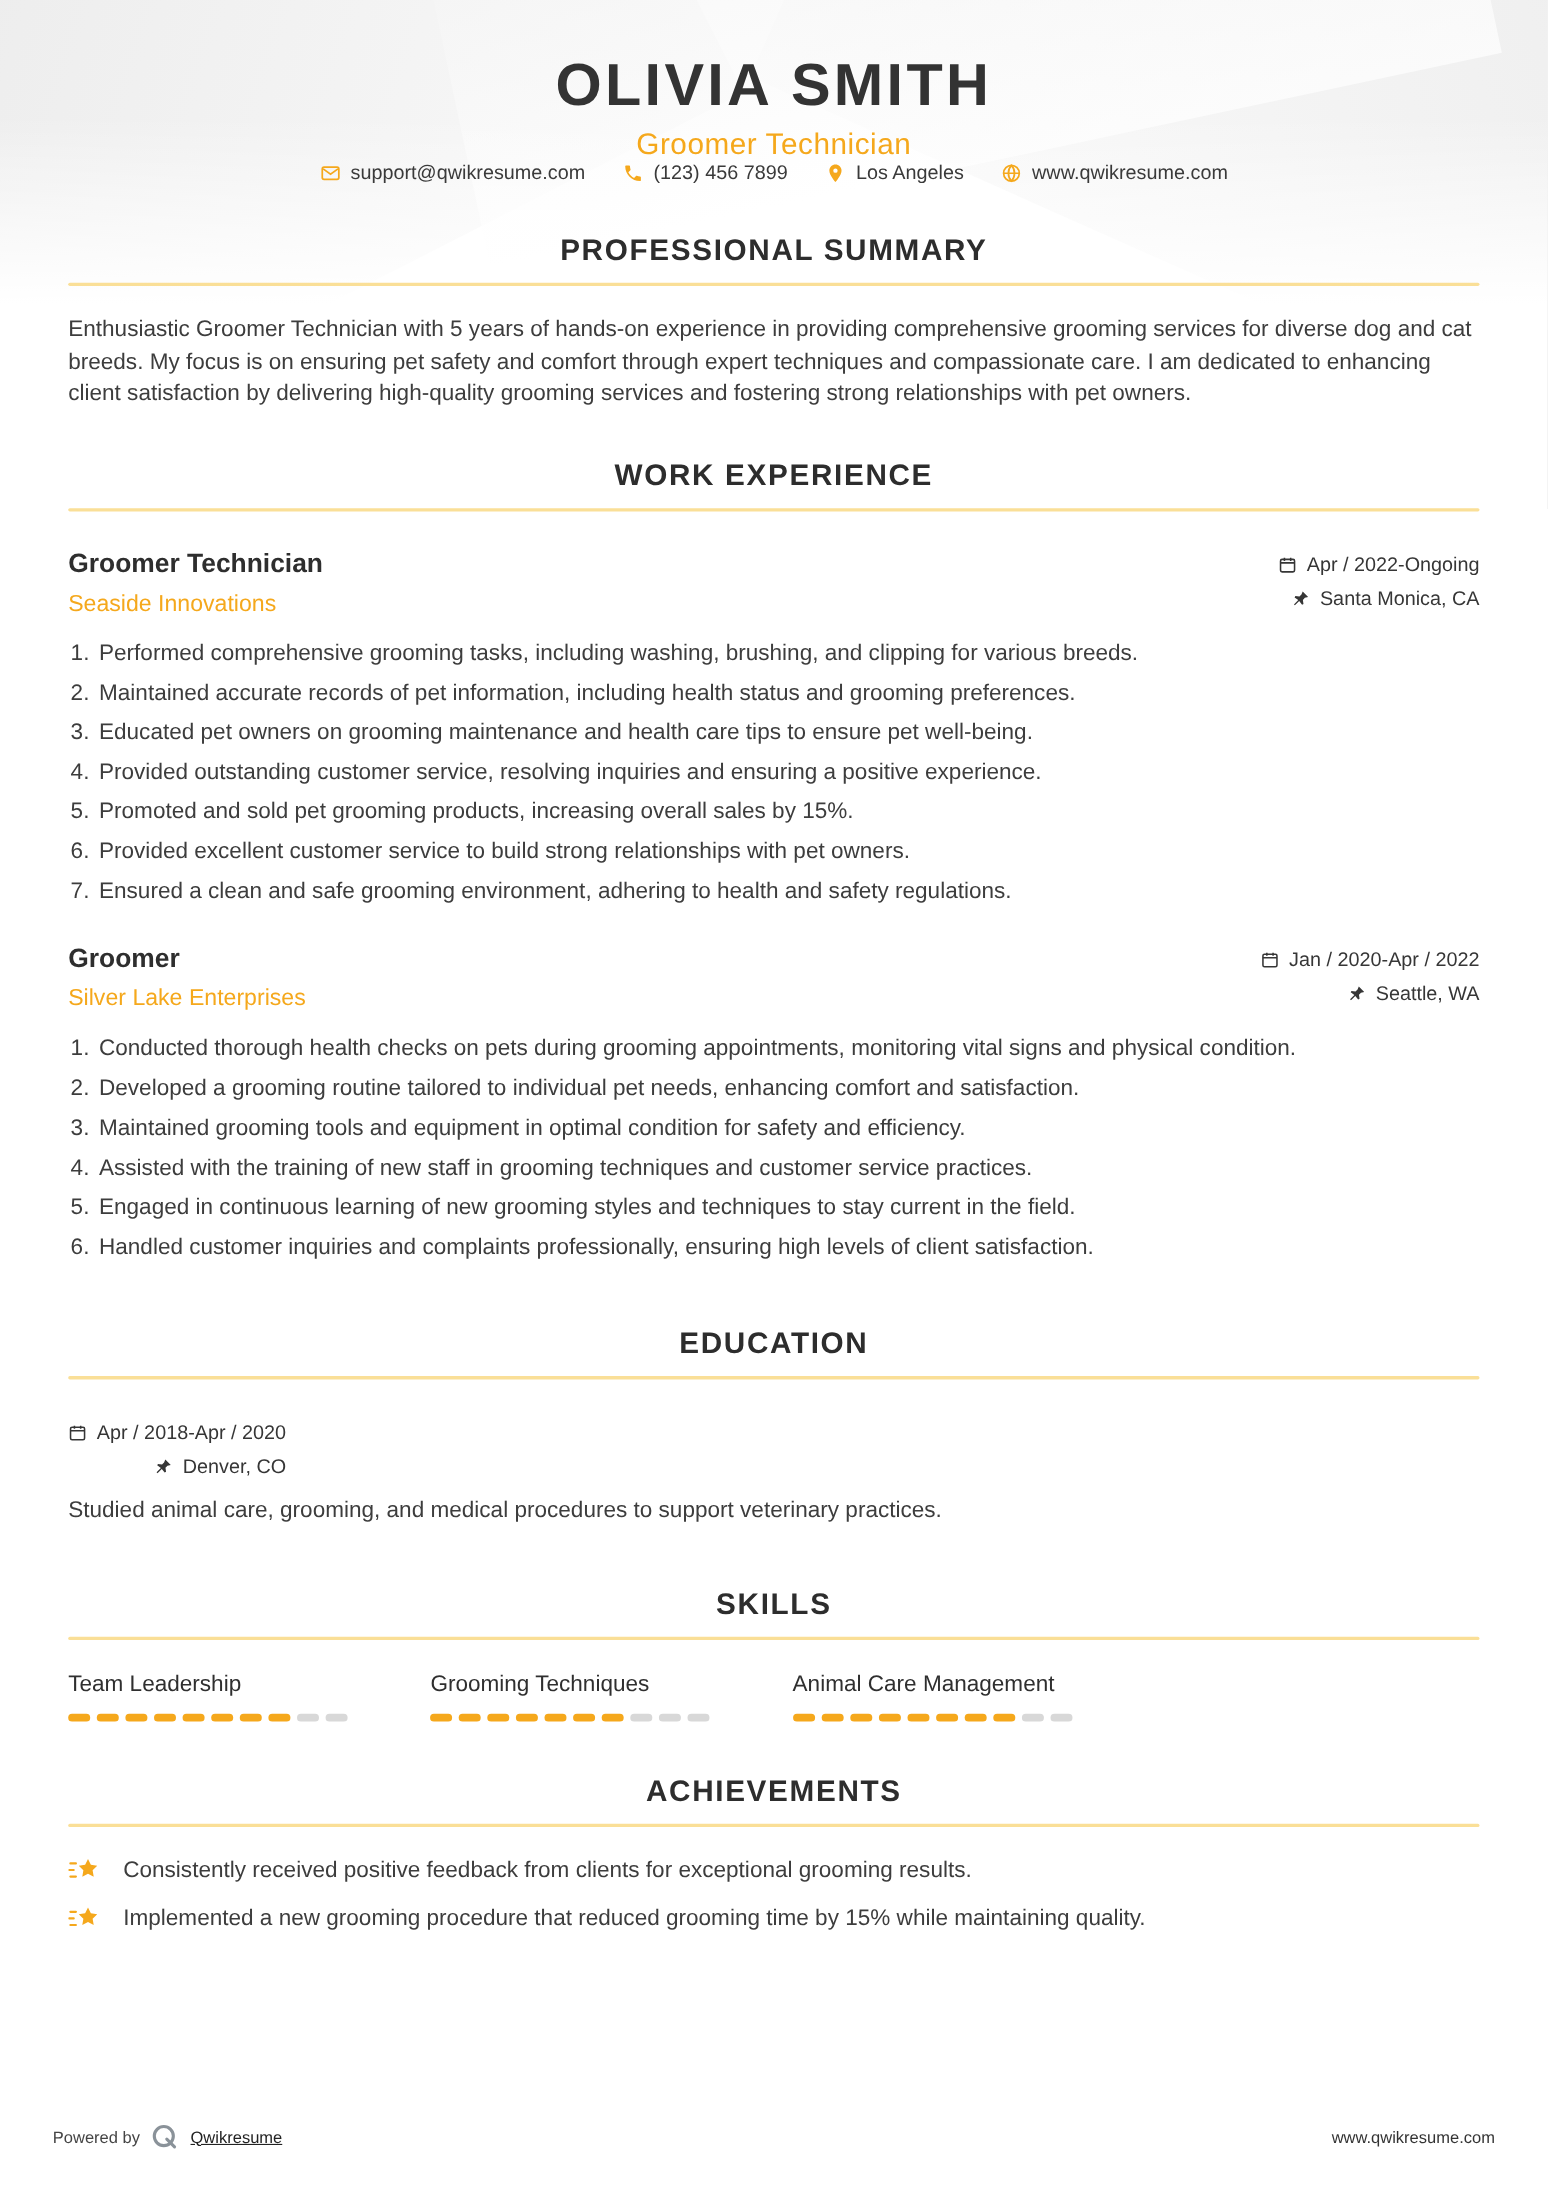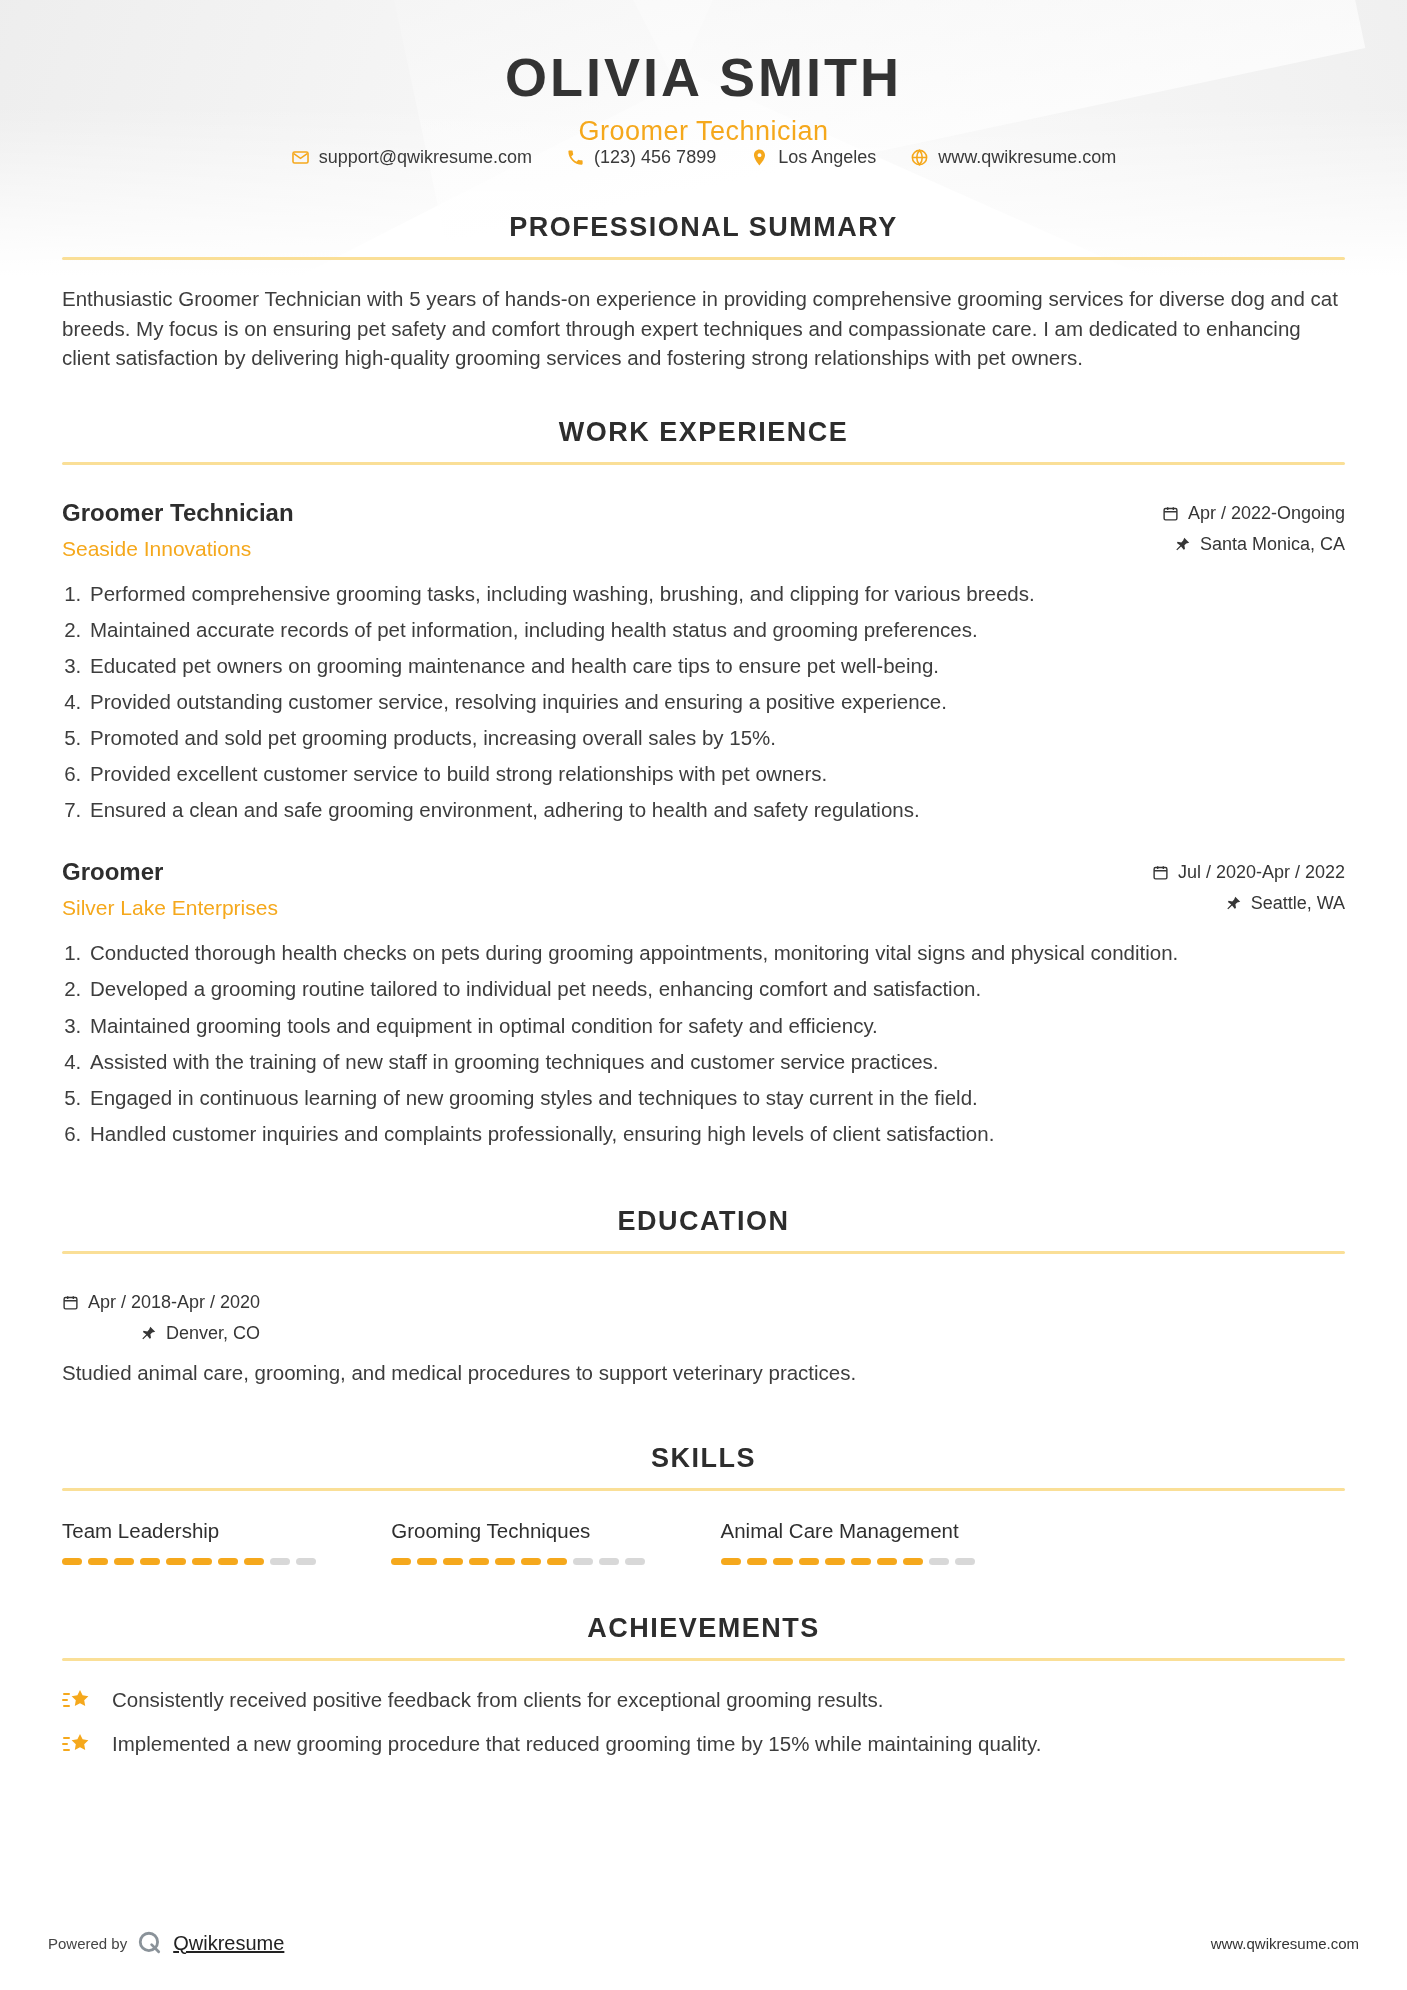--- a/index.html
+++ b/index.html
@@ -75,21 +75,21 @@
   .achievements{ margin-top:26px; }
   .achievement{ display:flex; align-items:center; gap:20px; margin-bottom:18px; }
   .achievement svg{ width:30px; height:26px; color:var(--accent); flex:0 0 auto; }
   .achievement-text{ font-size:20.5px; color:var(--text); }
 
   
   .footer{ position:absolute; left:48px; right:48px; bottom:34px; z-index:1;
            display:flex; justify-content:space-between; align-items:center; }
   .footer-left{ display:flex; align-items:center; gap:10px; font-size:15px; color:#444; }
   .footer-left svg{ width:26px; height:26px; }
-  .brand-link{ font-size:20px; color:#222; text-decoration:underline; cursor:pointer; }
+  .brand-link{ font-size:15px; color:#222; text-decoration:underline; cursor:pointer; }
   .footer-site{ font-size:15px; color:#333; }
 </style>
 </head>
 <body>
 
 <div class="page">
 
   <div class="header-decor">
     <div class="decor-a"></div>
     <div class="decor-b"></div>
@@ -182,21 +182,21 @@
           <div>
             <div class="entry-title">Groomer</div>
             <div class="entry-org">Silver Lake Enterprises</div>
           </div>
           <div class="entry-meta">
             <div class="meta-row">
               <svg viewBox="0 0 24 24">
                   <rect x="3" y="5" width="18" height="16" rx="2" fill="none" stroke="currentColor" stroke-width="2"></rect>
                   <path d="M3 9.5h18M8 3v4M16 3v4" fill="none" stroke="currentColor" stroke-width="2"></path>
                 </svg>
-              <span>Jul / 2020-Apr / 2022</span>
+              <span>Jan / 2020-Apr / 2022</span>
             </div>
             <div class="meta-row">
               <svg viewBox="0 0 24 24">
                   <path d="M14.5 2.5l7 7-4.2 1.1-2.6 2.6.8 5.2-1.8 1L10 14.7l-5.5 5.5-1.2-1.2L8.8 13.5 4.1 10l1-1.8 5.2.8 2.6-2.6z" fill="currentColor"></path>
                 </svg>
               <span>Seattle, WA</span>
             </div>
           </div>
         </div>
         <ol class="bullets">

